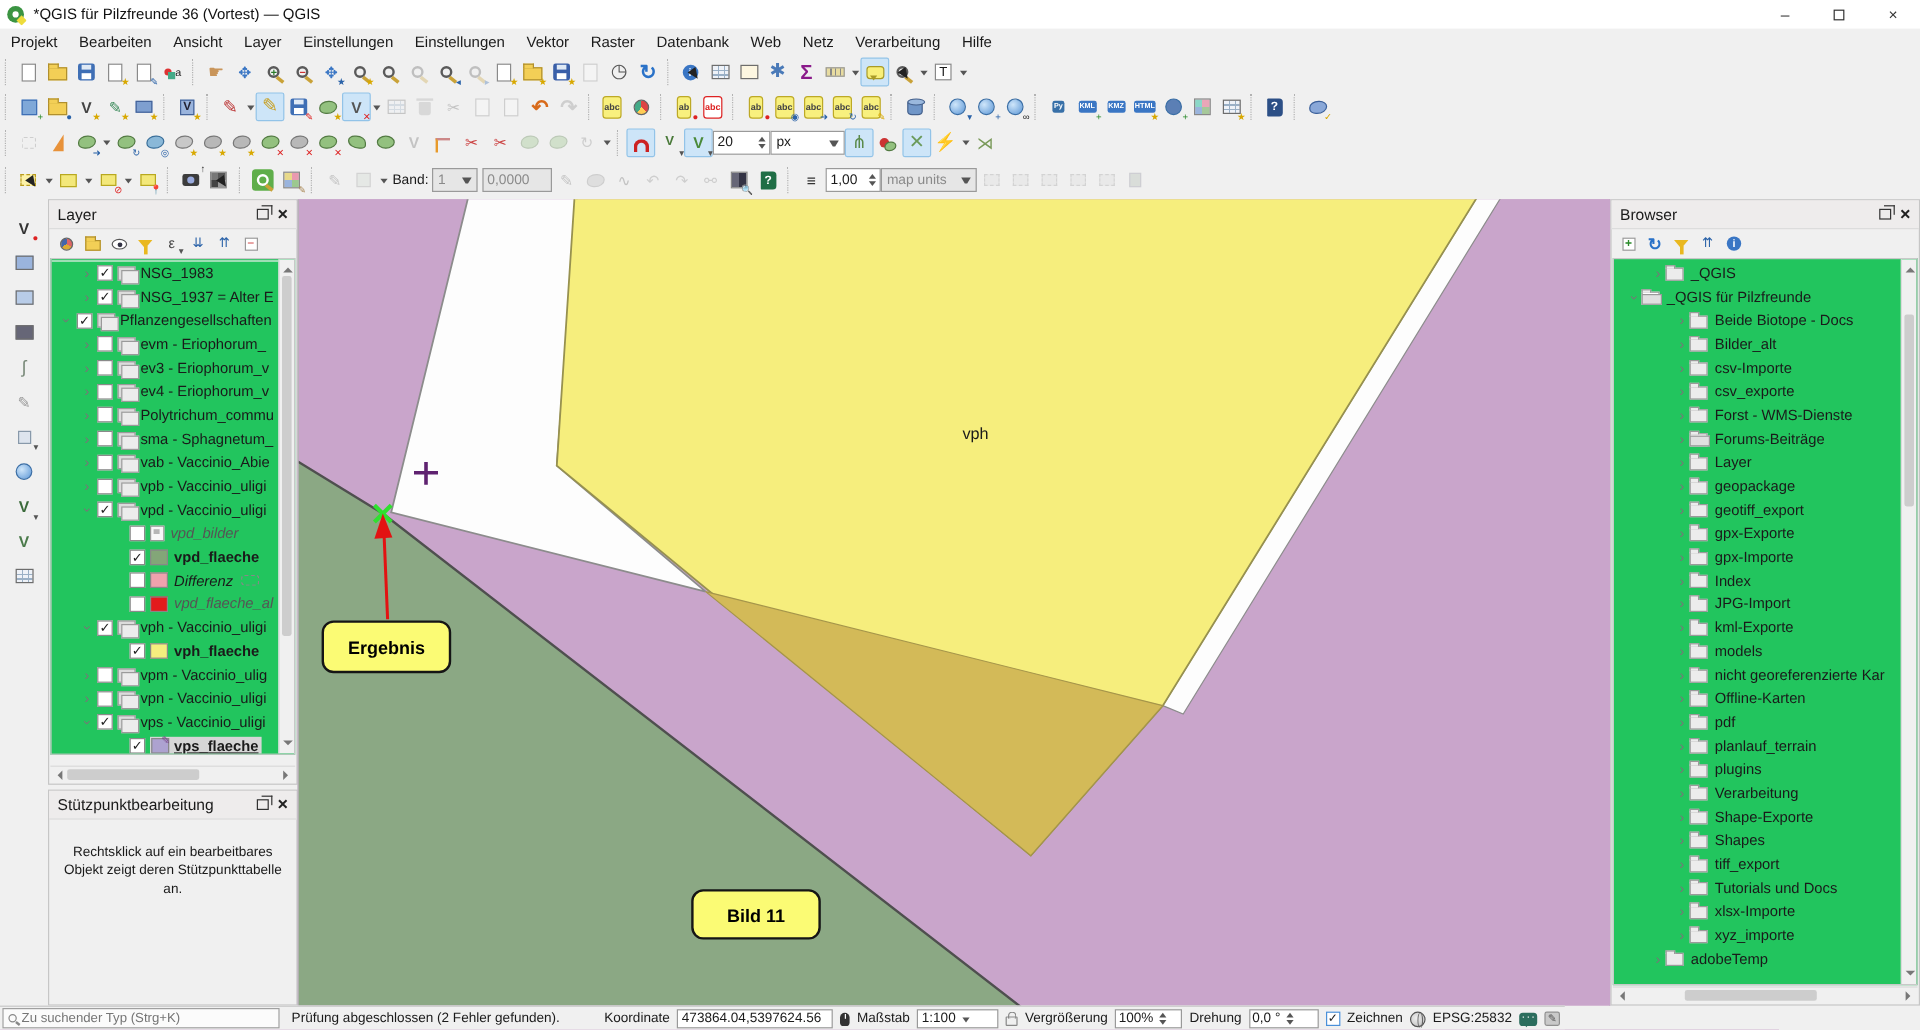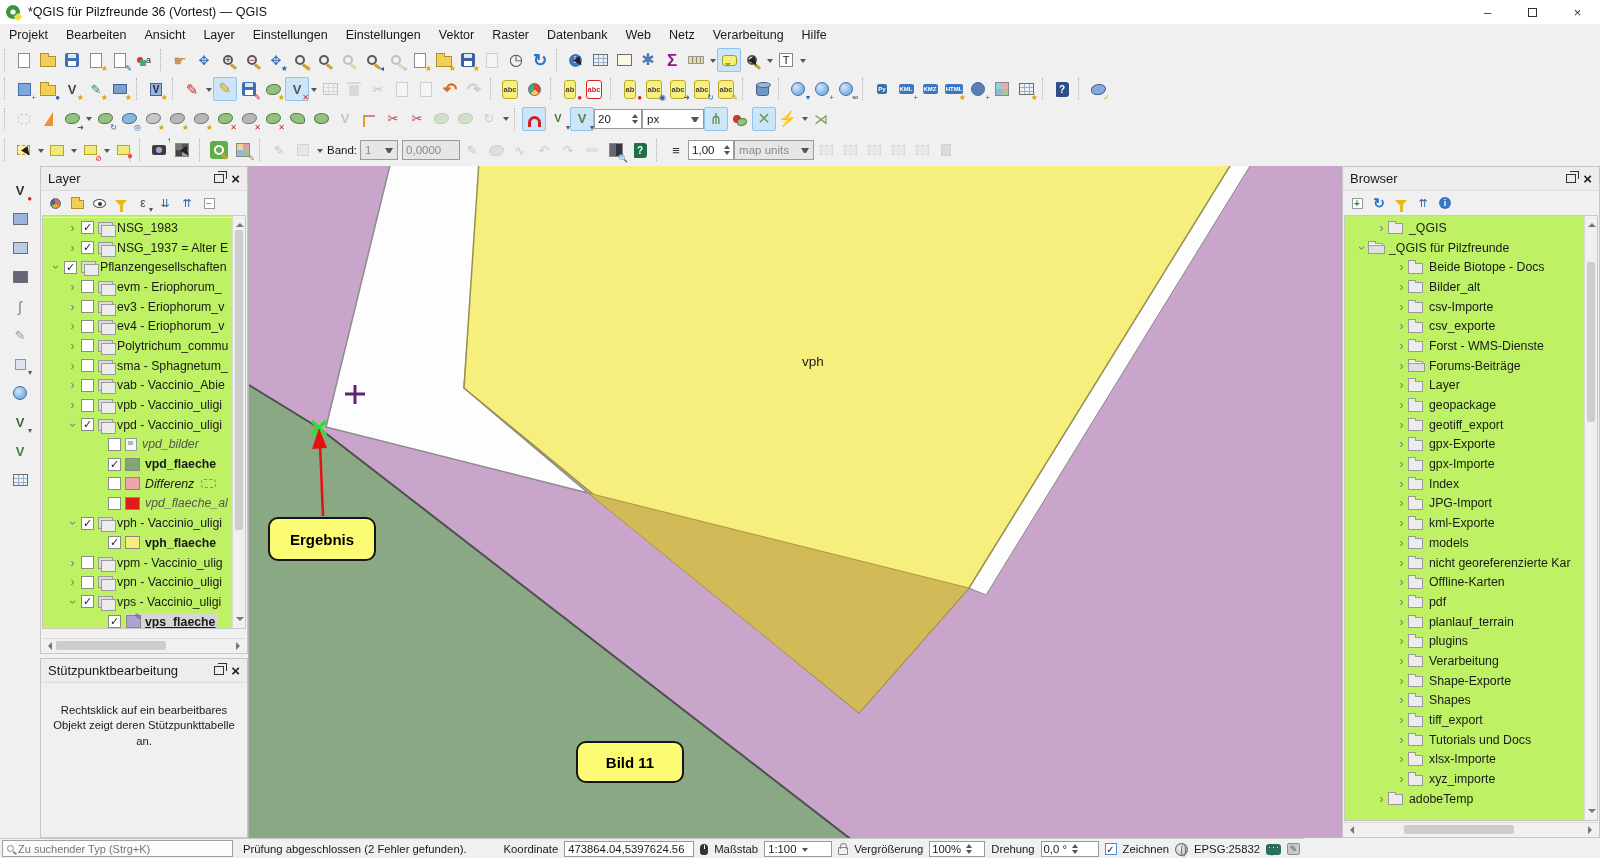--- a/index.html
+++ b/index.html
@@ -72,21 +72,21 @@
 .leftstrip{left:0;top:166px;width:40px;height:672px;background:#f0f0f0;display:flex;flex-direction:column;align-items:center;padding-top:12px;gap:5px}
 
 .panel{background:#f0f0f0;border:1px solid #c6c6c6}
 .ptitle{height:24px;display:flex;align-items:center;padding:0 7px;font-size:13px;background:#eeecec;border-bottom:1px solid #dcdcdc}
 .pbtns{margin-left:auto;display:flex;align-items:center;gap:7px}
 .fbtn{width:10px;height:9px;border:1.5px solid #333;position:relative}
 .fbtn::before{content:"";position:absolute;right:-4px;top:-4px;width:8px;height:7px;border:1.5px solid #333;border-left:none;border-bottom:none}
 .xbtn{font-size:15px;color:#222;line-height:1;font-weight:bold}
 .ptools{height:24px;display:flex;align-items:center;gap:4px;padding:0 5px}
 .pt{width:18px;height:18px;display:flex;align-items:center;justify-content:center;position:relative}
-.tree{background:#bef264;border:1px solid #c8c8c8;overflow:hidden;position:relative}
+.tree{background:#22c55e;border:1px solid #c8c8c8;overflow:hidden;position:relative}
 .trow{display:flex;align-items:center;height:19.7px;font-size:12.3px;white-space:nowrap;overflow:hidden}
 .li0{padding-left:6px}.li1{padding-left:23px}.li2{padding-left:63px}
 .bi0{padding-left:10px}.bi1{padding-left:30px}.bi2{padding-left:50px}
 .exp{width:13px;flex:none;color:#777;font-size:12px;display:flex;justify-content:center}
 .exp.c::after{content:"›"}
 .exp.o::after{content:"›";transform:rotate(90deg);display:inline-block}
 .cb{width:13px;height:13px;flex:none;border:1px solid #8a8a8a;background:#fff;margin:0 4px 0 2px;display:flex;align-items:center;justify-content:center;font-size:11px;color:#222}
 .cb.checked::after{content:"✓"}
 .lyr{width:15px;height:12px;flex:none;background:#dcdcdc;border:1px solid #9a9a9a;margin-right:4px;position:relative}
 .lyr::after{content:"";position:absolute;left:2px;top:2px;width:13px;height:10px;background:#ececec;border:1px solid #9a9a9a}

